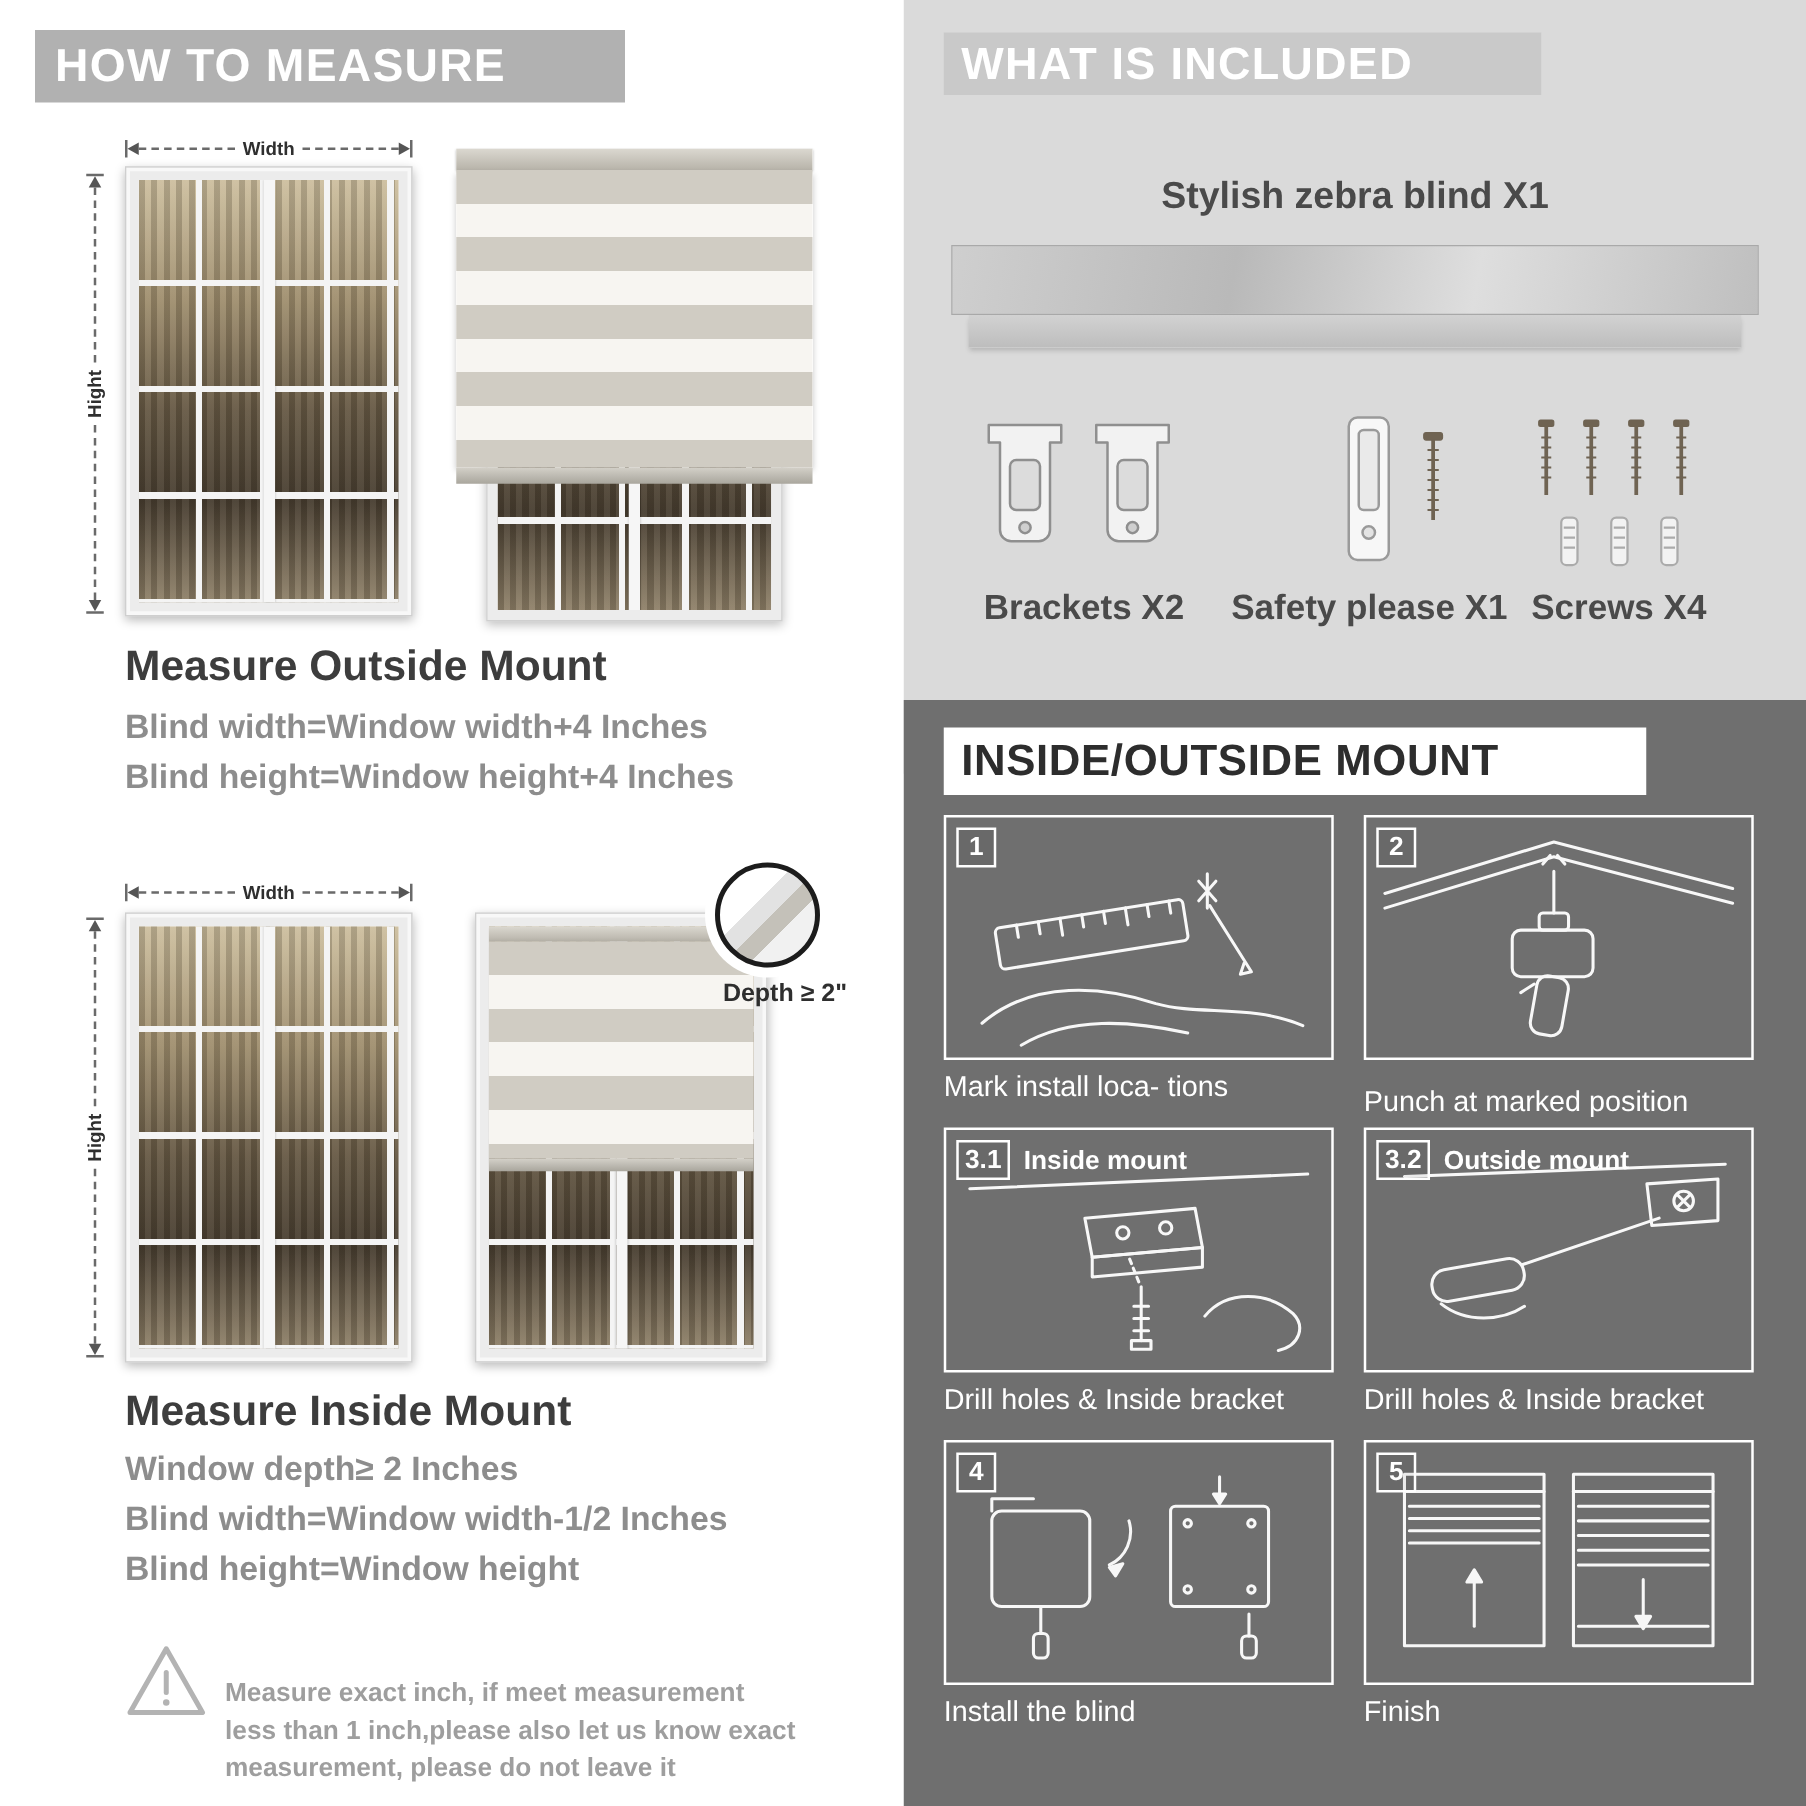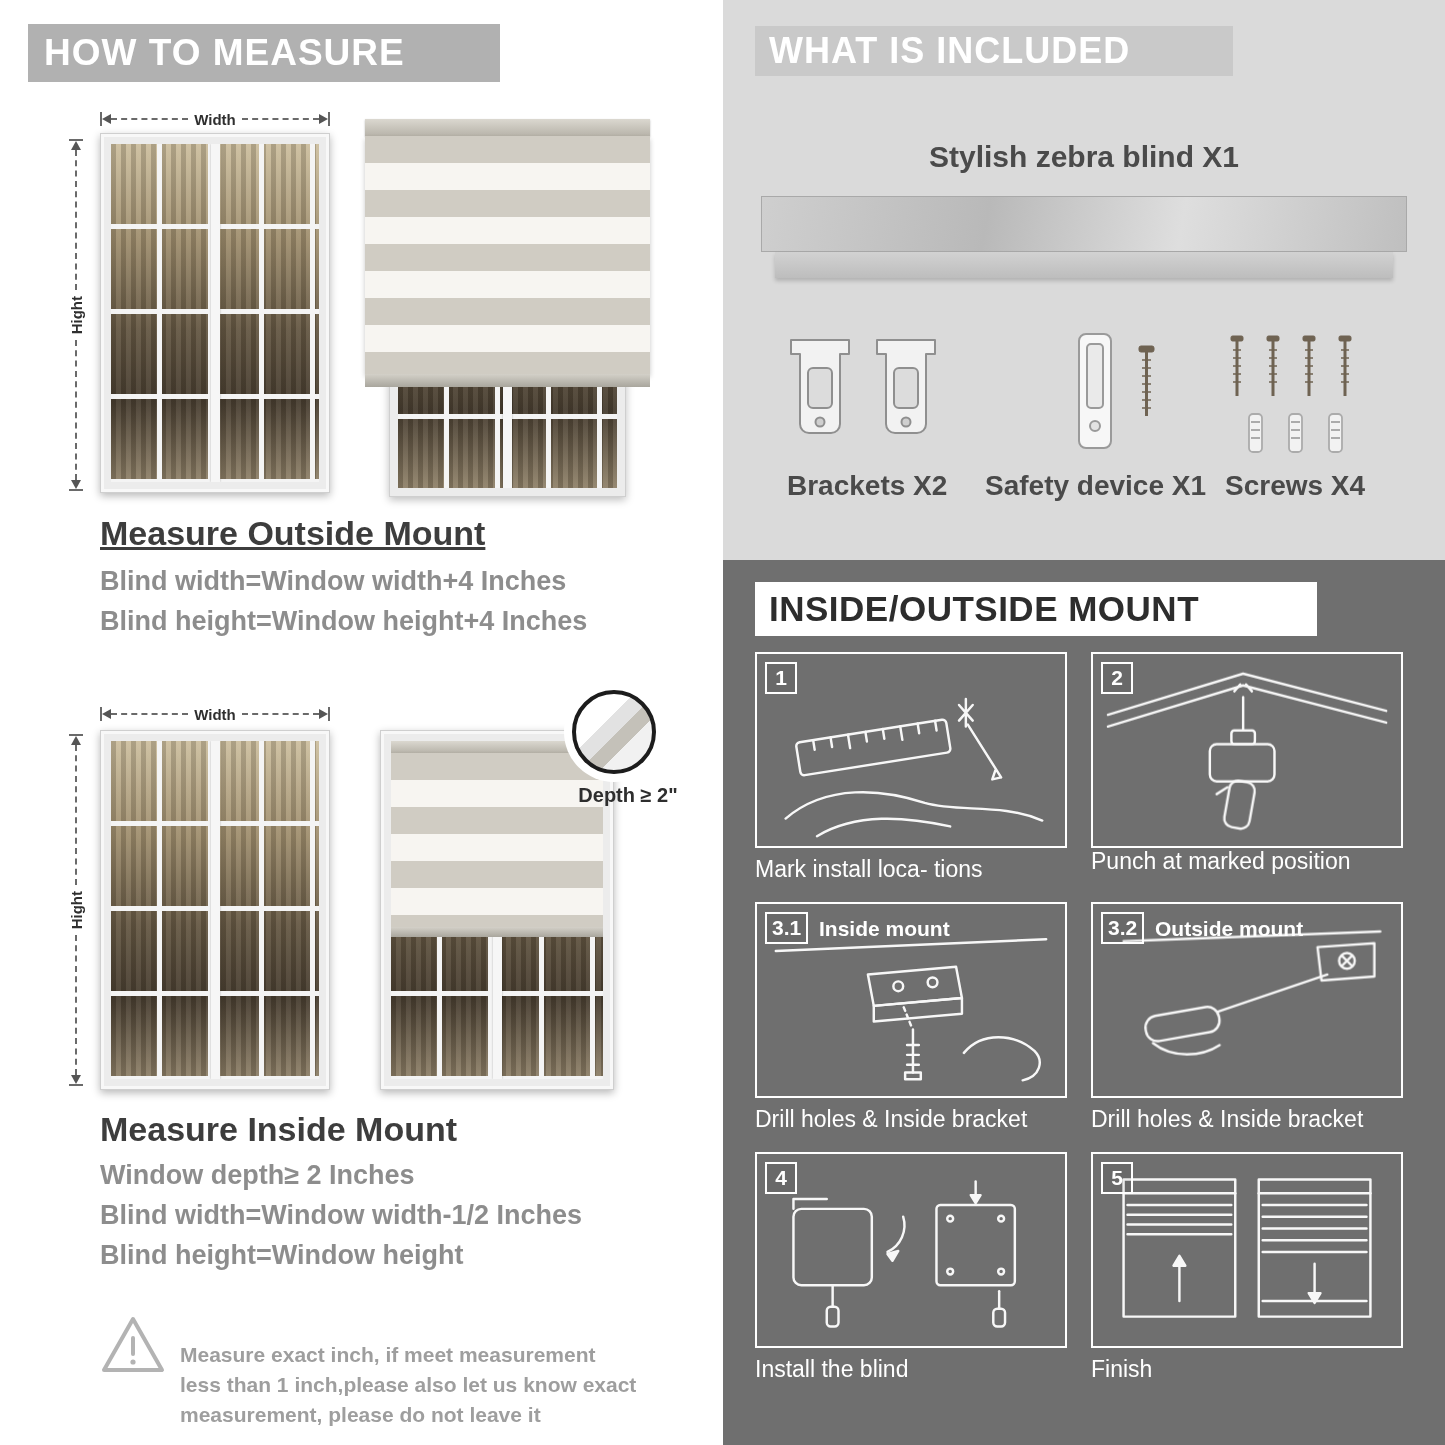--- a/index.html
+++ b/index.html
@@ -65,21 +65,21 @@
   .blindI .fabric { height:calc(100% - 22px); }
   .blindI .brail { height:10px; }
 
   .circle { position:absolute; left:512px; top:-10px; width:84px; height:84px; border-radius:50%;
     border:4px solid #1c1c1c; box-shadow:0 0 0 8px #fff;
     background:linear-gradient(135deg,#ffffff 0 38%,#e2e2e2 38% 52%,#c4c1b9 52% 66%,#f1f1f1 66%); }
   .depth { position:absolute; left:498px; top:84px; width:140px; text-align:center;
     font-size:20px; font-weight:bold; color:#2e2e2e; }
 
   .sec-title { position:absolute; left:100px; font-size:34px; font-weight:bold; color:#3d3d3d; }
-  #title1 { top:514px;text-decoration:underline; } #title2 { top:1110px; }
+  #title1 { top:514px; } #title2 { top:1110px; }
   .gline { position:absolute; left:100px; font-size:27px; font-weight:bold; color:#8d8d8d;text-align:center; }
   #g1{top:566px} #g2{top:606px} #g3{top:1160px} #g4{top:1200px} #g5{top:1240px}
 
   .warn-ico { position:absolute; left:100px; top:1314px; }
   .warn-text { position:absolute; left:180px; top:1320px; width:460px;
     font-size:21px; font-weight:600; color:#9e9e9e; line-height:30px;margin-top:20px; }
 
   
   .included { position:absolute; left:723px; top:0; width:722px; height:619px; background:#dadada; }
   .hdr-inc { position:absolute; left:32px; top:26px; width:478px; height:50px; background:#c9c9c9;
@@ -104,21 +104,21 @@
   .panel { position:absolute; width:312px; height:196px; border:2px solid #fff; }
   #p1{left:32px;top:92px}  #p2{left:368px;top:92px}
   #p3{left:32px;top:342px} #p4{left:368px;top:342px}
   #p5{left:32px;top:592px} #p6{left:368px;top:592px}
   .badge { position:absolute; left:8px; top:8px; min-width:32px; height:32px; border:2px solid #fff;
     color:#fff; font-size:21px; font-weight:bold; display:flex; align-items:center; justify-content:center;
     padding:0 5px; z-index:2; background:rgba(0,0,0,.05); }
   .ptitle { position:absolute; left:62px; top:13px; color:#fff; font-size:21px; font-weight:bold; z-index:2; }
   .part { position:absolute; inset:0; width:100%; height:100%; }
   .caption { position:absolute; width:330px; color:#fff; font-size:23px; font-weight:normal; }
-  #c1{left:32px;top:296px} #c2{left:368px;top:288px}
+  #c1{left:32px;top:296px} #c2{left:368px;top:308px}
   #c3{left:32px;top:546px} #c4{left:368px;top:546px}
   #c5{left:32px;top:796px} #c6{left:368px;top:796px}
 
   svg { display:block; }
 </style>
 </head>
 <body>
 
 <div class="canvas">
 
@@ -277,21 +277,21 @@
             <path d="M36 92 h9 M36 100 h9 M36 108 h9"></path>
           <rect x="74" y="84" width="13" height="38" rx="4"></rect>
             <path d="M76 92 h9 M76 100 h9 M76 108 h9"></path>
           <rect x="114" y="84" width="13" height="38" rx="4"></rect>
             <path d="M116 92 h9 M116 100 h9 M116 108 h9"></path>
         </g>
       </svg>
     </div>
 
     <div class="ilabel" id="lab1">Brackets X2</div>
-    <div class="ilabel" id="lab2">Safety device X1</div>
+    <div class="ilabel" id="lab2">Safety please X1</div>
     <div class="ilabel" id="lab3">Screws X4</div>
   </div>
 
   <div class="mount">
     <div class="hdr-mount">INSIDE/OUTSIDE MOUNT</div>
 
     <div class="panel" id="p1">
       <div class="badge">1</div>
       <svg class="part" viewBox="0 0 312 196">
         <g stroke="#fff" fill="none" stroke-width="2.5" stroke-linecap="round" stroke-linejoin="round" opacity=".95">

